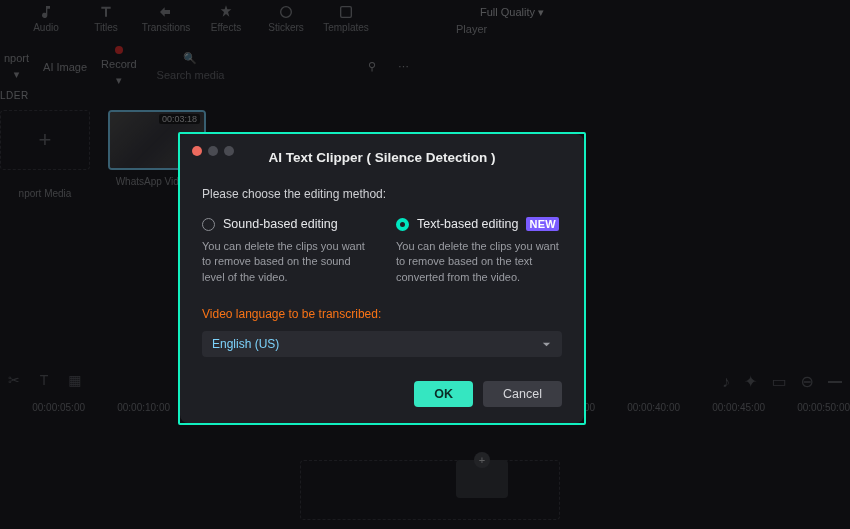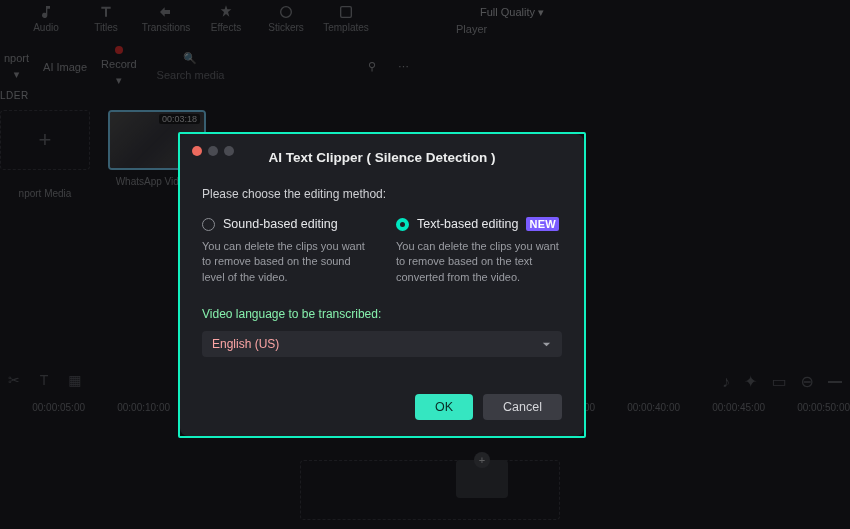--- a/index.html
+++ b/index.html
@@ -41,26 +41,26 @@
   .tr-min, .tr-max { background: #4a4b52; }
   .dialog-title { text-align: center; font-size: 13.5px; font-weight: 600; color: #eceded; margin-top: 4px; margin-bottom: 22px; }
   .prompt { font-size: 12px; color: #cfd0d4; margin-bottom: 16px; }
   .methods { display: flex; gap: 28px; margin-bottom: 22px; }
   .method { flex: 1; }
   .radio-row { display: flex; align-items: flex-end; gap: 8px; margin-bottom: 8px; font-size: 12.5px; color: #e7e8eb; }
   .radio { width: 13px; height: 13px; border-radius: 50%; border: 1.5px solid #8a8c92; display: inline-flex; align-items: center; justify-content: center; flex-shrink:0;}
   .radio.selected { border: 4px solid #00e6c0; }
   .badge-new { background: #7a5cff; color: white; font-size: 11px; padding: 1px 3px; border-radius: 2px; font-weight:600; letter-spacing:.3px;}
   .method-desc { font-size: 11px; color: #9a9ca2; line-height: 1.4; }
-  .lang-label { font-size: 12px; color: #86efac; margin-bottom: 10px; }
-  .select { background: #2a2b31; border-radius: 4px; padding: 6px 10px; font-size: 12px; color: #fca5a5; display: flex; justify-content: space-between; align-items: center; margin-bottom: 37px; cursor:pointer;}
+  .lang-label { font-size: 12px; color: #f97316; margin-bottom: 10px; }
+  .select { background: #2a2b31; border-radius: 4px; padding: 6px 10px; font-size: 12px; color: #7dd3fc; display: flex; justify-content: space-between; align-items: center; margin-bottom: 24px; cursor:pointer;}
   .select svg{ width:11px; height:11px; }
   .buttons { display: flex; justify-content: flex-end; gap: 10px; }
   .btn { border: none; border-radius: 4px; padding: 6px 20px; font-size: 12.5px; cursor: pointer; }
-  .btn-primary { background: #35e6c1; color: #0a2d27; font-weight: 400; }
+  .btn-primary { background: #35e6c1; color: #0a2d27; font-weight: 700; }
   .btn-secondary { background: #3b3c43; color: #d6d7db; }
 </style>
 </head>
 <body>
 
 <div class="bg">
   <div class="toolbar">
     <div class="tb-item">
       <svg viewBox="0 0 24 24">
           <path fill="#8a8c92" d="M12 3v10.55A4 4 0 1 0 14 17V7h4V3h-6z"></path>

